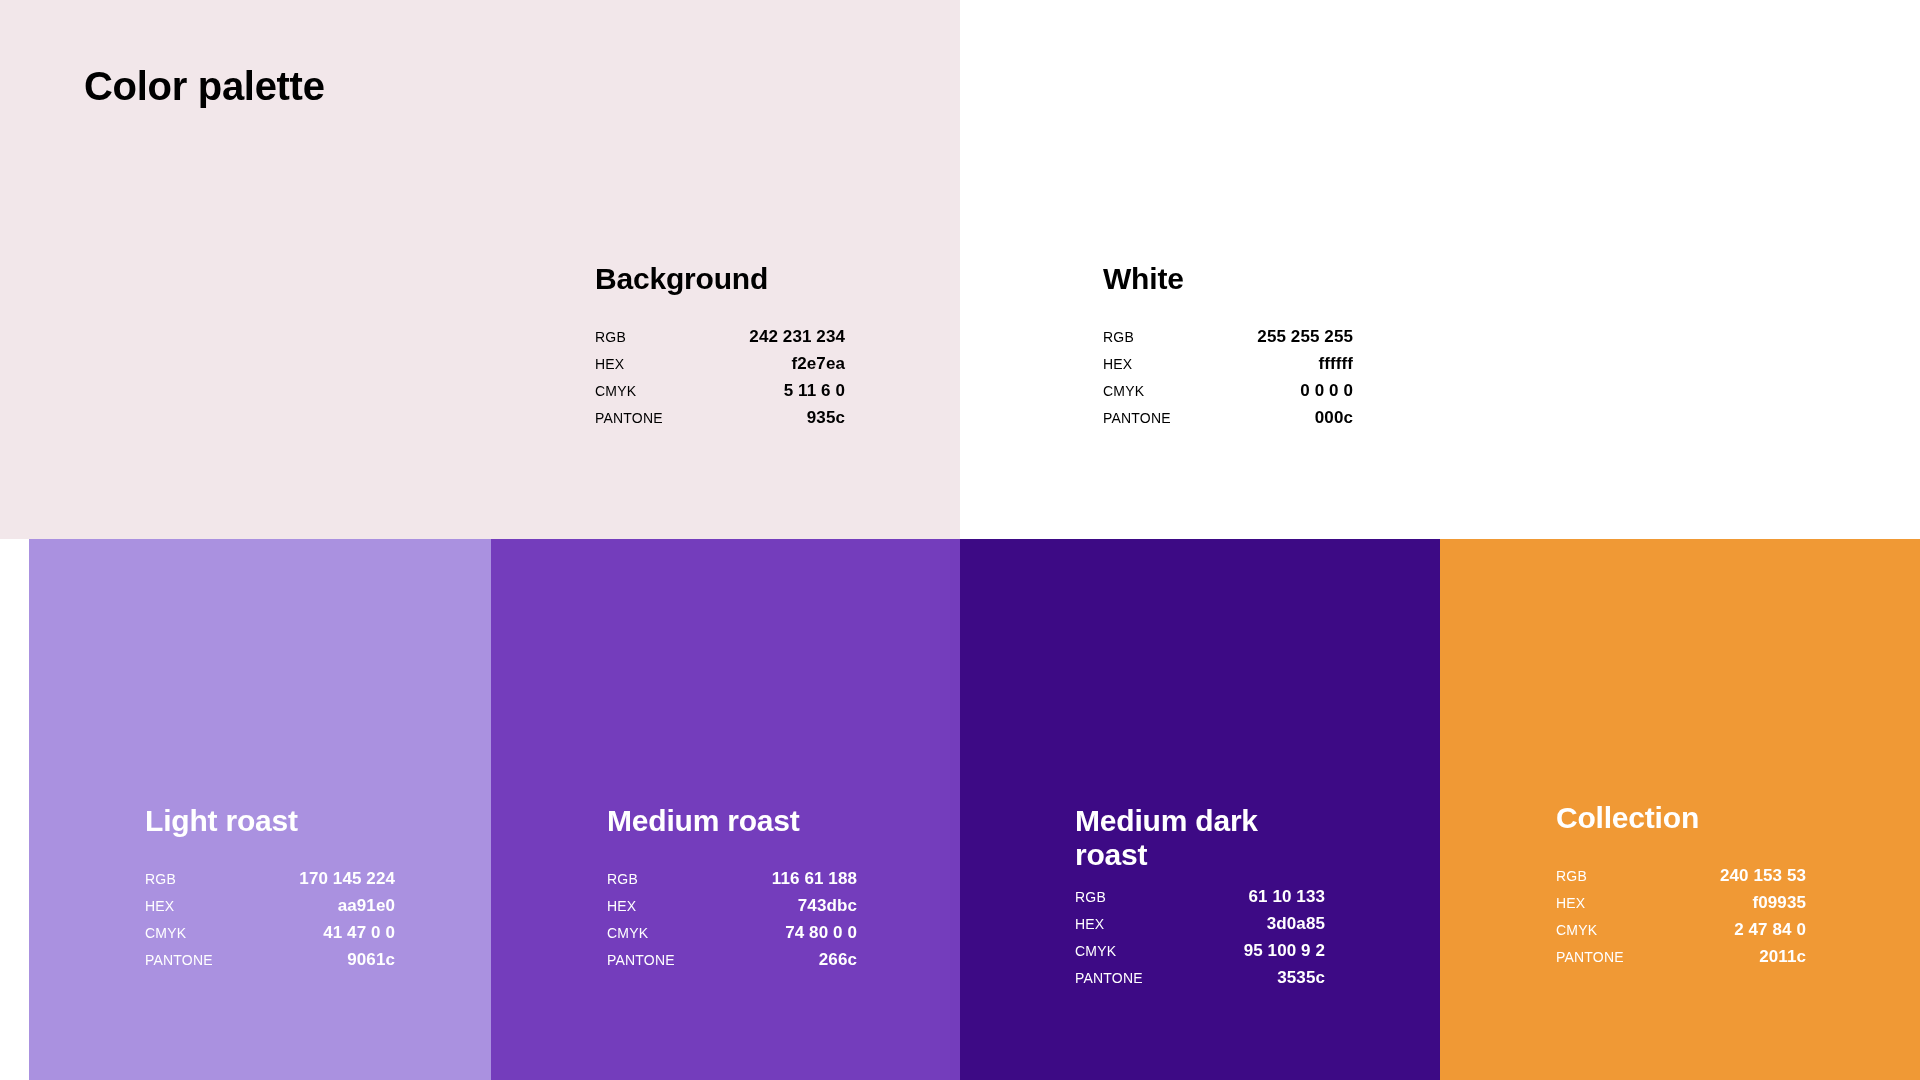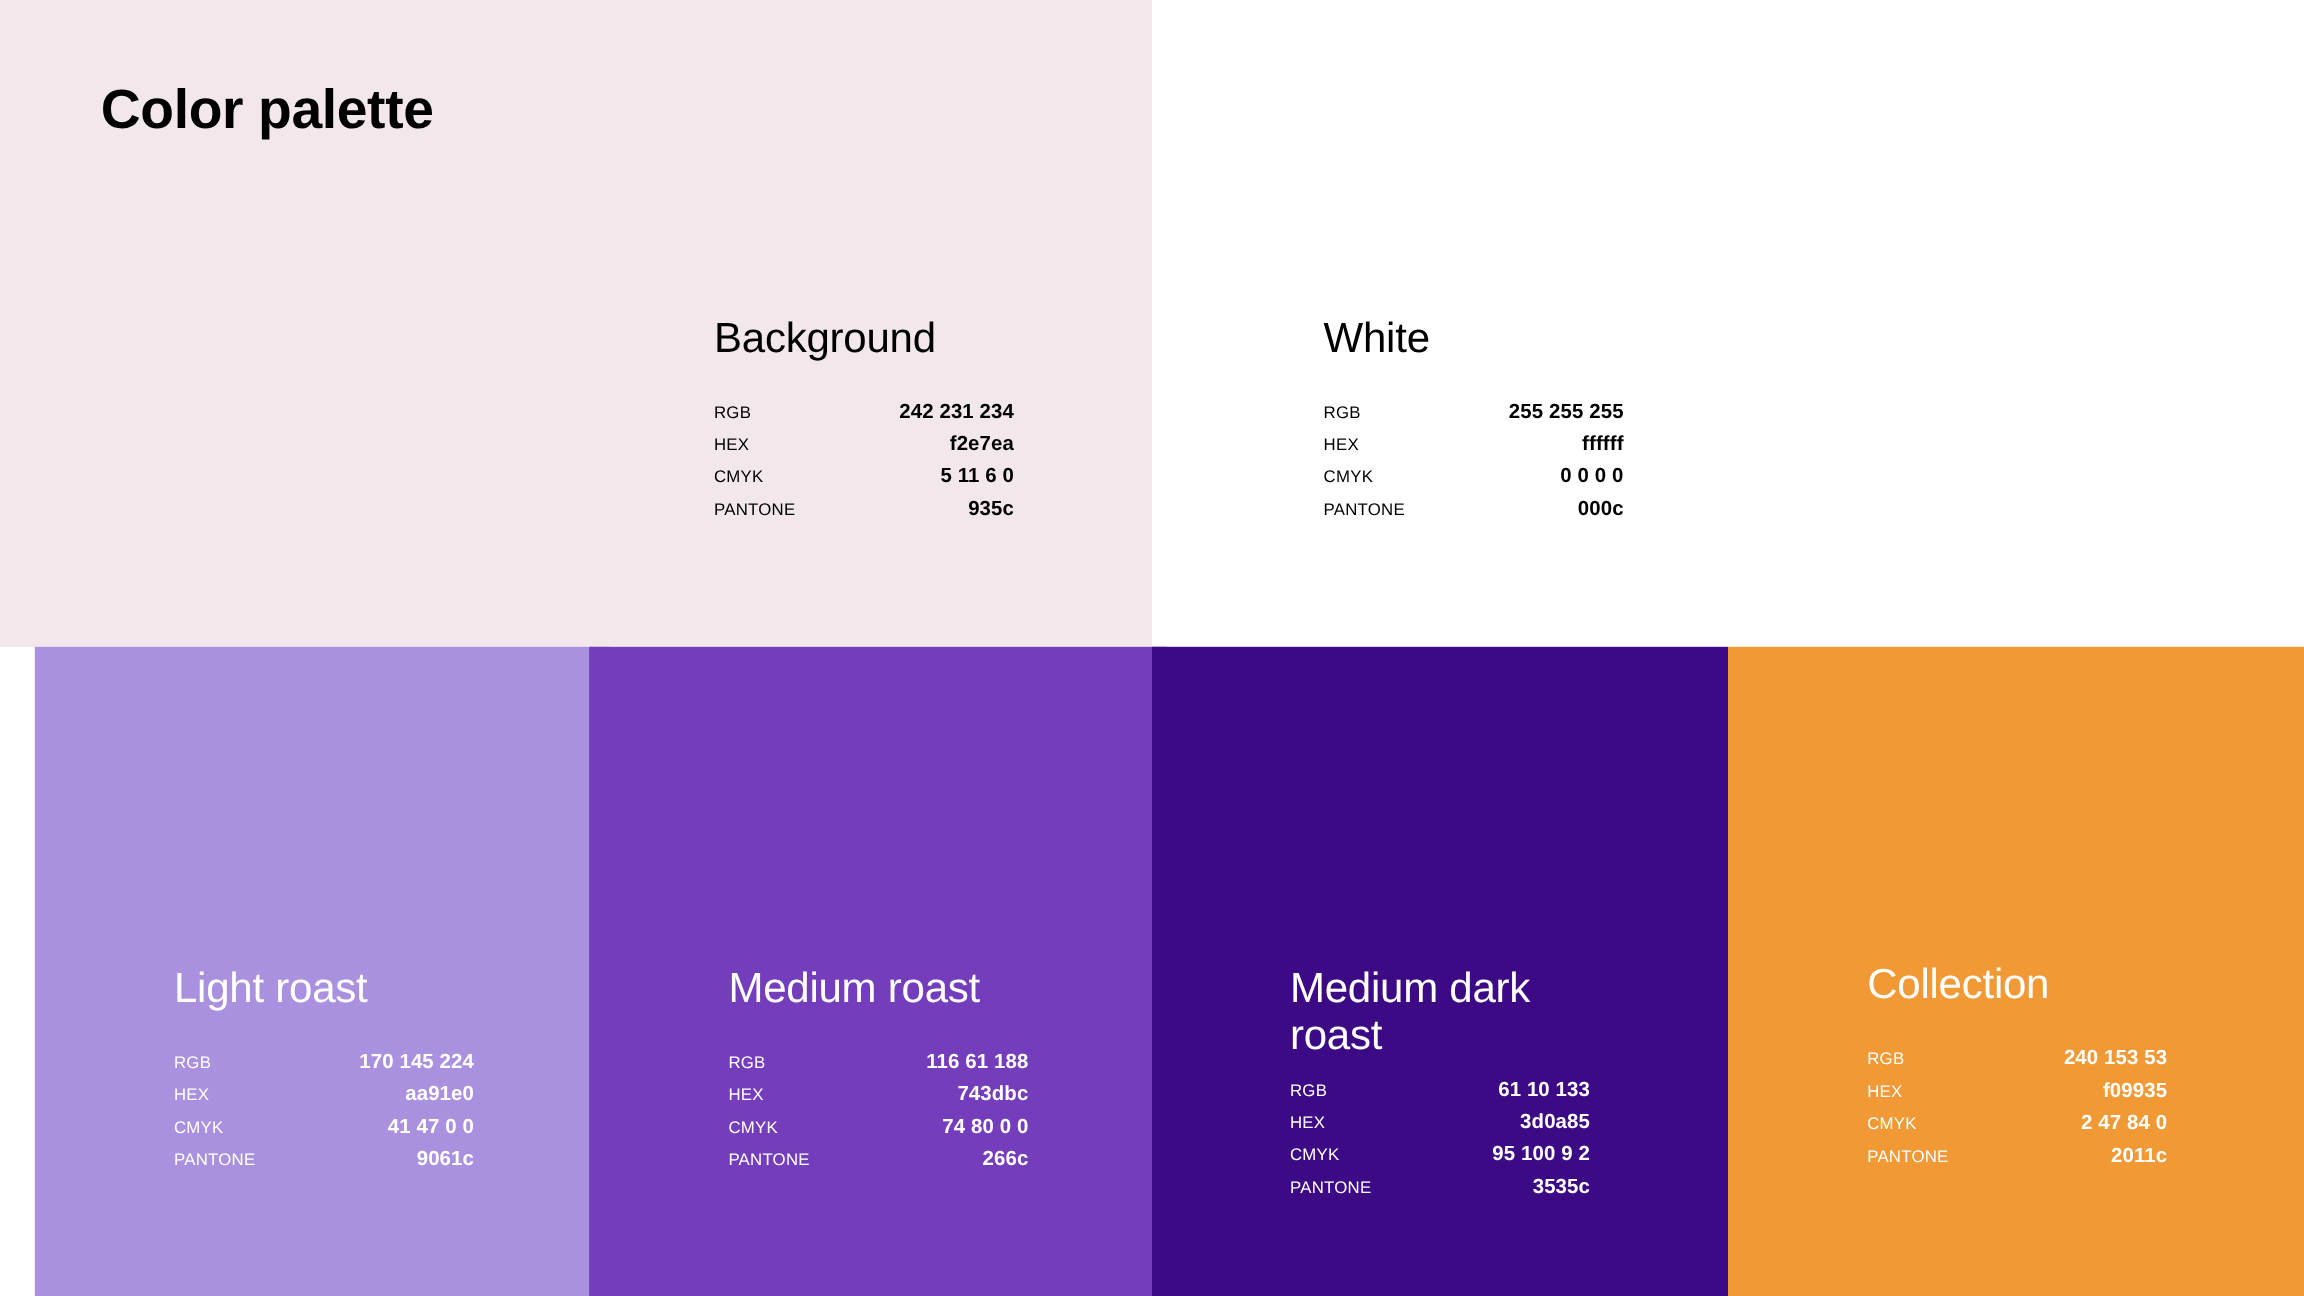--- a/index.html
+++ b/index.html
@@ -24,22 +24,22 @@
     overflow: hidden;
   }
 
   .swatch-inner {
     position: absolute;
     left: 0;
     top: 0;
   }
 
   .swatch-title {
-    font-size: 35px;
-    font-weight: normal;
+    font-size: 30px;
+    font-weight: bold;
     letter-spacing: -0.2px;
     line-height: 1.12;
     white-space: pre-line;
   }
 
   .spec-table {
     margin-top: 28px;
     width: 250px;
     border-collapse: collapse;
   }
@@ -62,21 +62,21 @@
     letter-spacing: 0.1px;
     white-space: nowrap;
     padding: 0;
   }
 
   
   .board-heading {
     position: absolute;
     left: 84px;
     top: 64px;
-    font-size: 46px;
+    font-size: 40px;
     font-weight: bold;
     color: #000000;
     letter-spacing: -0.3px;
   }
 
   
   #panel-background { left: 0px;    top: 0px; width: 960px;  height: 539px; }
   #panel-white      { left: 988px;  top: 0px; width: 480px;  height: 539px; }
   #panel-black      { left: 1440px; top: 0px; width: 480px;  height: 539px; }
 

